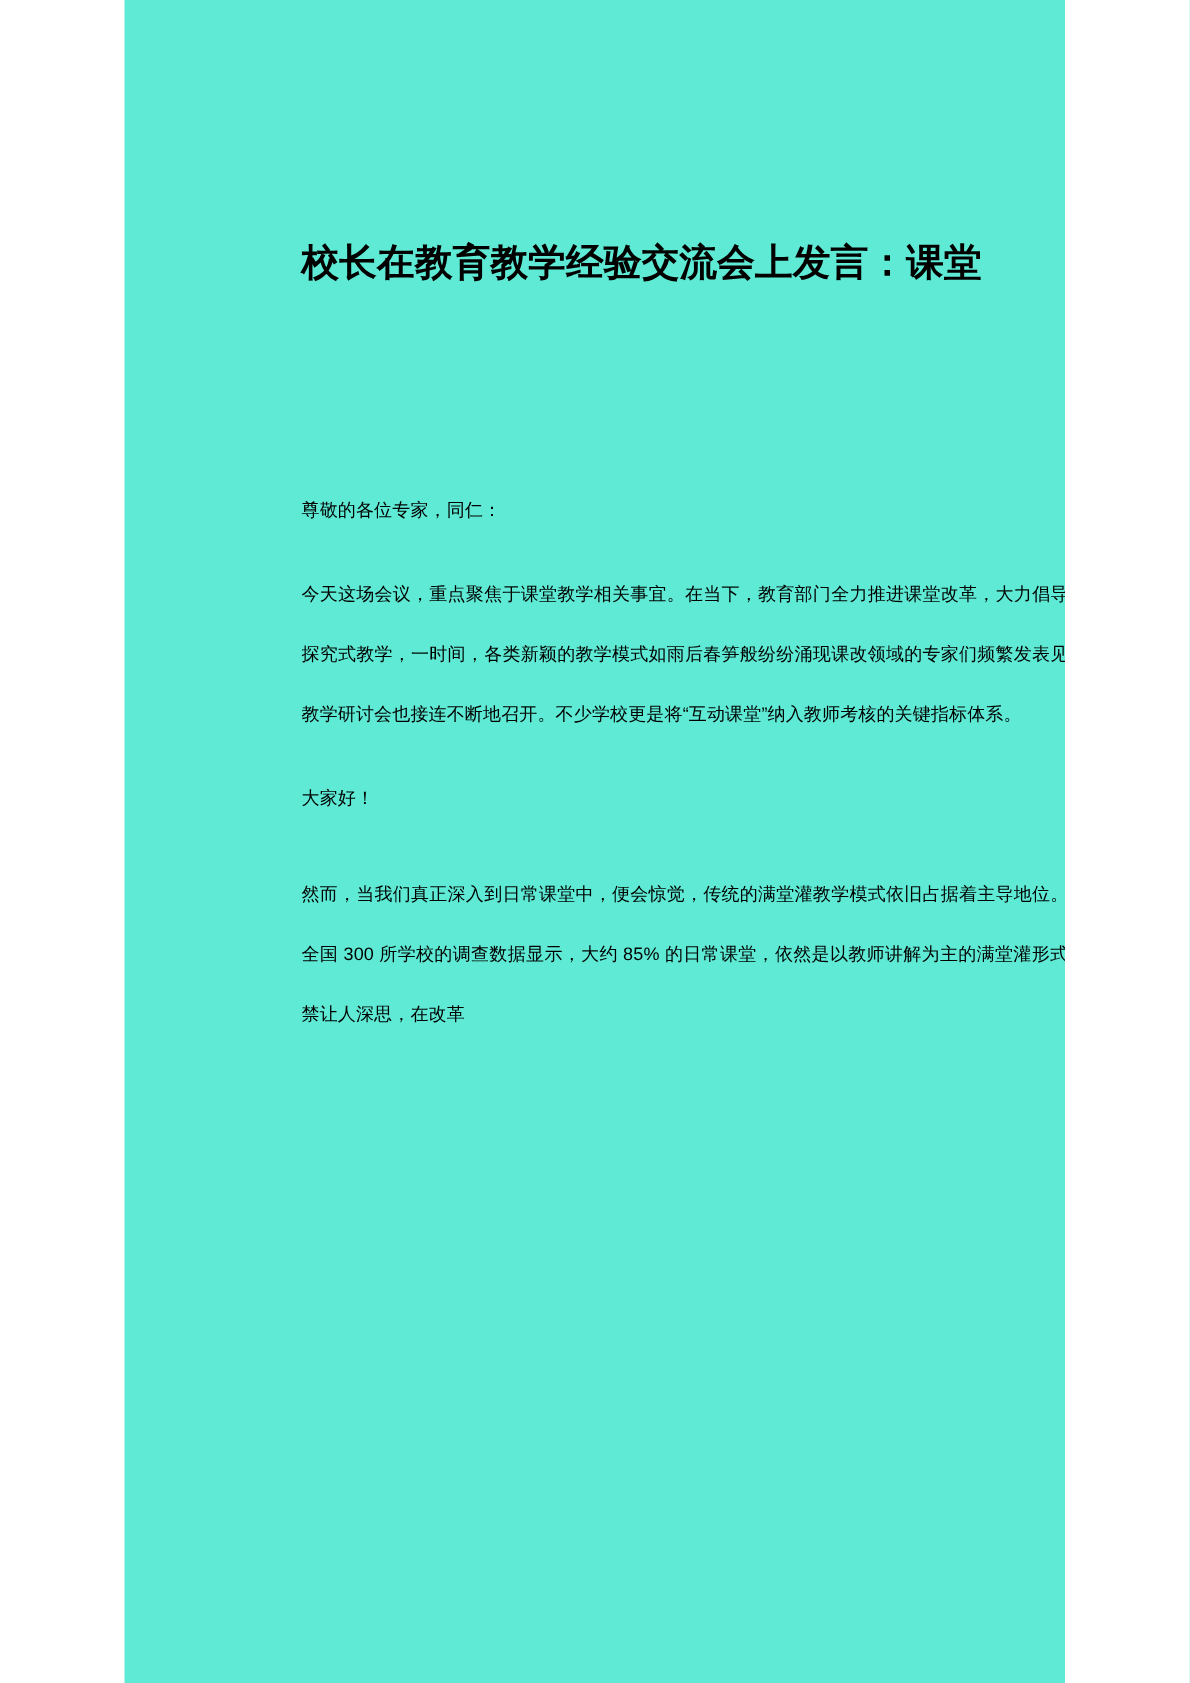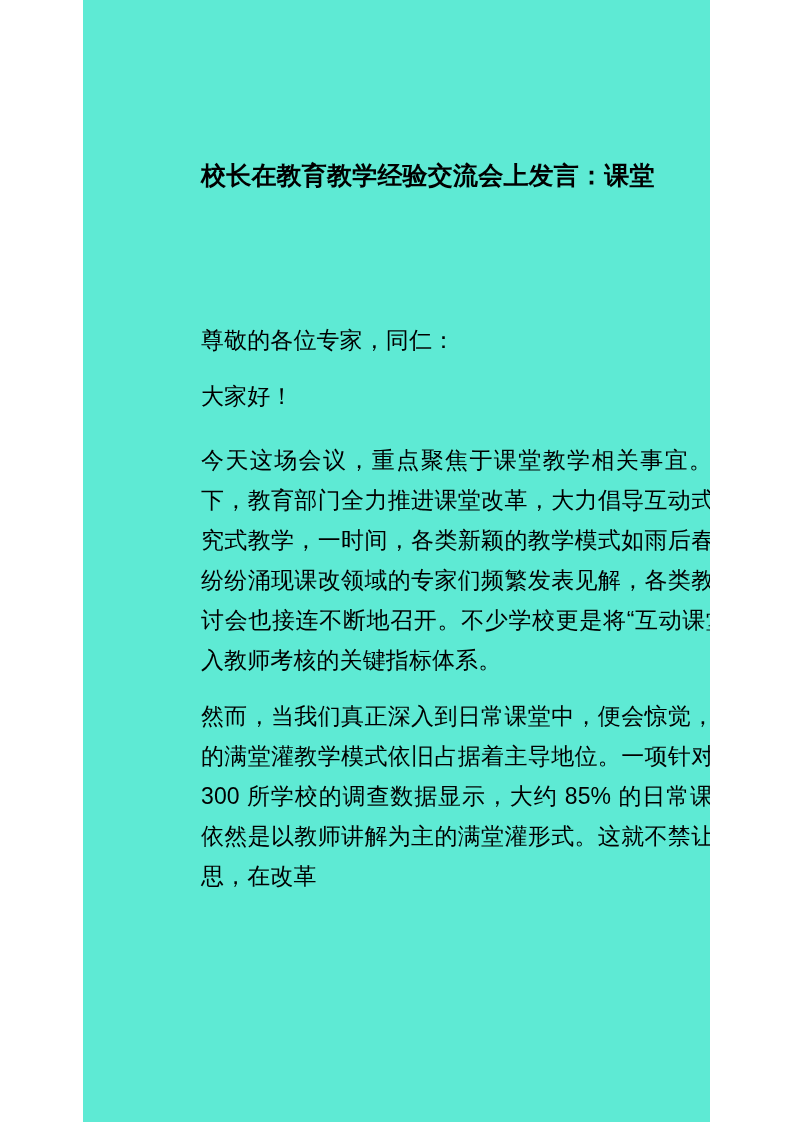--- a/index.html
+++ b/index.html
@@ -48,21 +48,21 @@
     display: block;
   }
 
   
   .body-block {
     margin-top: 101px;
   }
 
   .para {
     margin: 0 0 16px 0;
-    font-size: 23px;
+    font-size: 12px;
     line-height: 40px;
     letter-spacing: 0.1px;
     text-align: justify;
     text-justify: inter-ideograph;
     word-break: break-all;
     color: #000000;
   }
 
   .para.salutation {
     margin-bottom: 16px;
@@ -88,21 +88,21 @@
   <div class="content">
 
     <h1 class="doc-title">
       <span class="title-line">校长在教育教学经验交流会上发言：课堂</span>
     </h1>
 
     <div class="body-block">
 
       <p class="para salutation">尊敬的各位专家，同仁：</p>
 
+      <p class="para body-para">今天这场会议，重点聚焦于课堂教学相关事宜。在当下，教育部门全力推进课堂改革，大力倡导互动式、探究式教学，一时间，各类新颖的教学模式如雨后春笋般纷纷涌现课改领域的专家们频繁发表见解，各类教学研讨会也接连不断地召开。不少学校更是将“互动课堂”纳入教师考核的关键指标体系。</p>
+
       <p class="para greeting">大家好！</p>
-
-      <p class="para body-para">今天这场会议，重点聚焦于课堂教学相关事宜。在当下，教育部门全力推进课堂改革，大力倡导互动式、探究式教学，一时间，各类新颖的教学模式如雨后春笋般纷纷涌现课改领域的专家们频繁发表见解，各类教学研讨会也接连不断地召开。不少学校更是将“互动课堂”纳入教师考核的关键指标体系。</p>
 
       <p class="para body-para">然而，当我们真正深入到日常课堂中，便会惊觉，传统的满堂灌教学模式依旧占据着主导地位。一项针对全国 300 所学校的调查数据显示，大约 85% 的日常课堂，依然是以教师讲解为主的满堂灌形式。这就不禁让人深思，在改革</p>
 
     </div>
   </div>
 </div>
 
 </body></html>

